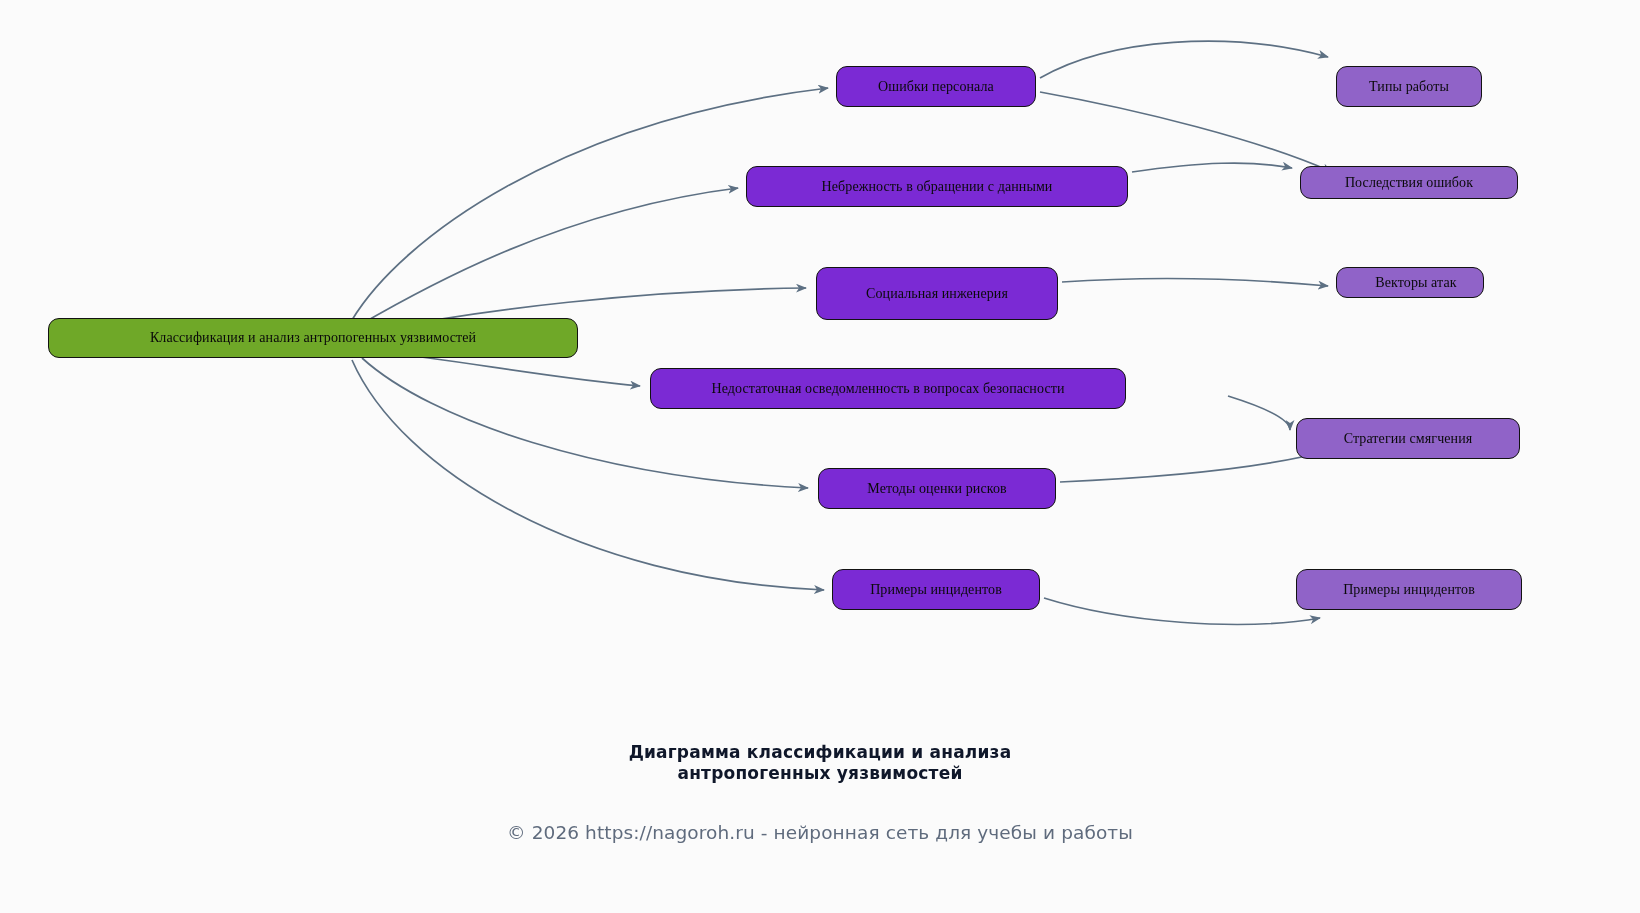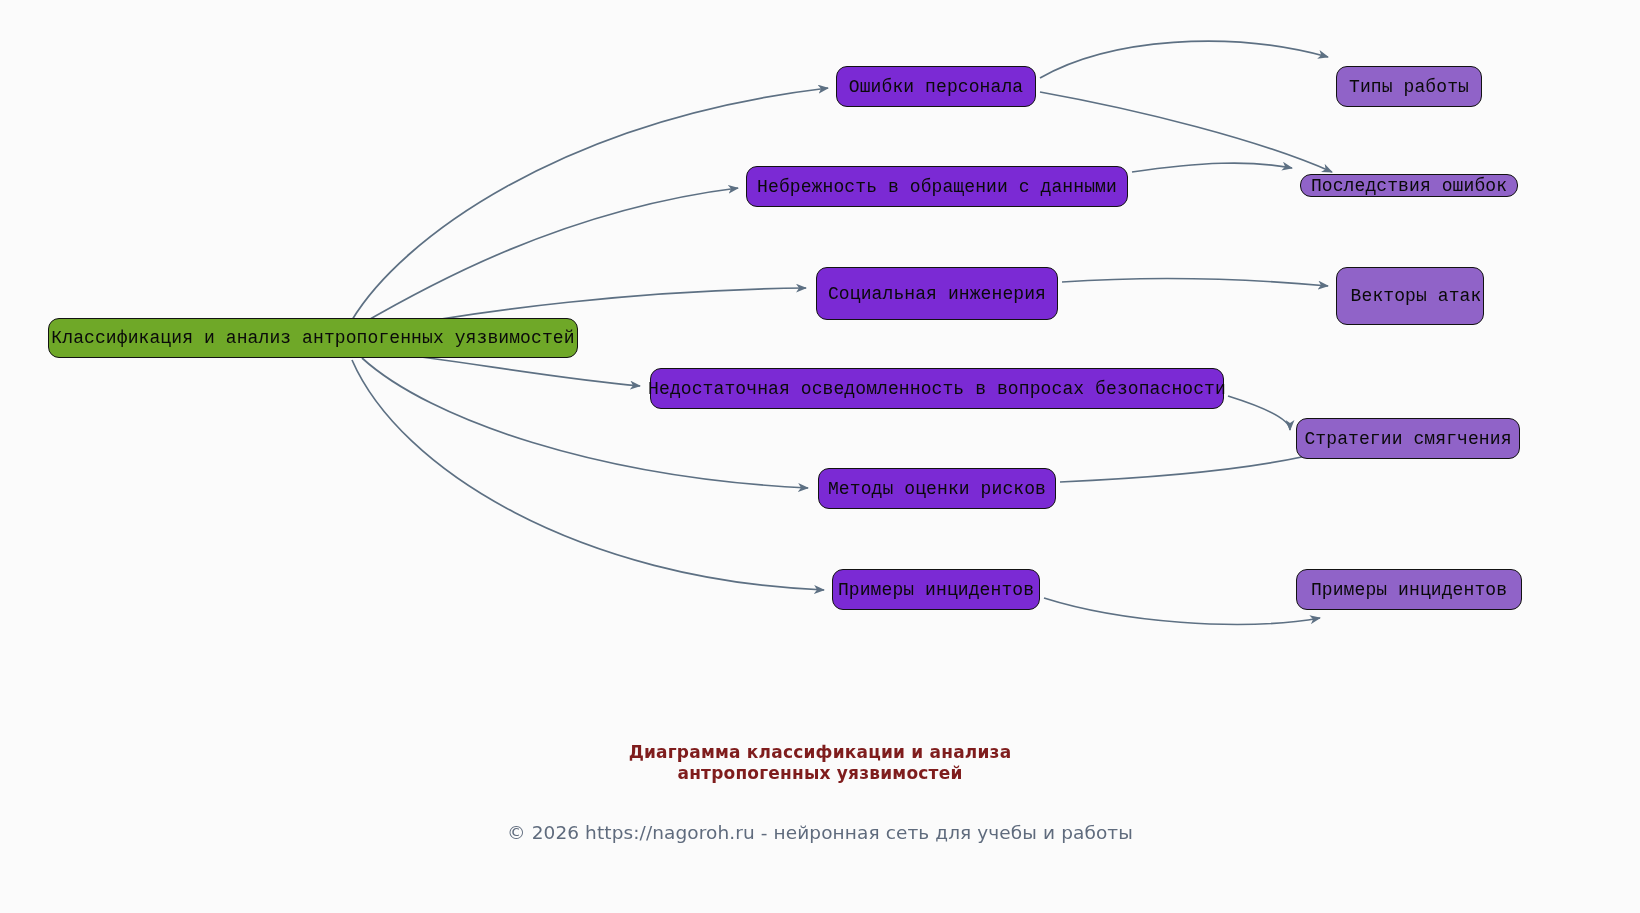--- a/index.html
+++ b/index.html
@@ -30,22 +30,22 @@
   }
   .node {
     position: absolute;
     box-sizing: border-box;
     display: flex;
     align-items: center;
     justify-content: center;
     border: 1.6px solid #121212;
     border-radius: 11px;
     color: #0a0a0a;
-    font-size: 18px;
-    font-family: Liberation Mono, monospace;
+    font-size: 14px;
+    font-family: Liberation Serif, serif;
     letter-spacing: 0.1px;
     white-space: nowrap;
     line-height: 1;
   }
   .node-root {
     background: #6fa828;
   }
   .node-branch {
     background: #7b2ad4;
   }
@@ -55,21 +55,21 @@
   .footer {
     position: absolute;
     left: 0;
     width: 1640px;
     text-align: center;
   }
   .footer-title {
     top: 742px;
     font-size: 17px;
     font-weight: bold;
-    color: #7f1d1d;
+    color: #0f172a;
     line-height: 21px;
     letter-spacing: 0.2px;
   }
   .footer-title div { display: block; }
   .footer-rule {
     top: 786px;
     font-size: 15px;
     color: #5a6678;
     letter-spacing: -0.5px;
     height: 20px;
@@ -122,41 +122,41 @@
   </div>
 
   <div class="node node-branch" style="left:746px; top:166px; width:382px; height:41px;">
     <span>Небрежность в обращении с данными</span>
   </div>
 
   <div class="node node-branch" style="left:816px; top:267px; width:242px; height:53px;">
     <span>Социальная инженерия</span>
   </div>
 
-  <div class="node node-branch" style="left:650px; top:368px; width:574px; height:41px;">
+  <div class="node node-branch" style="left:650px; top:368px; width:476px; height:41px;">
     <span>Недостаточная осведомленность в вопросах безопасности</span>
   </div>
 
   <div class="node node-branch" style="left:818px; top:468px; width:238px; height:41px;">
     <span>Методы оценки рисков</span>
   </div>
 
   <div class="node node-branch" style="left:832px; top:569px; width:208px; height:41px;">
     <span>Примеры инцидентов</span>
   </div>
 
   <div class="node node-leaf" style="left:1336px; top:66px; width:146px; height:41px;">
     <span>Типы работы</span>
   </div>
 
-  <div class="node node-leaf" style="left:1300px; top:174px; width:218px; height:23px;">
+  <div class="node node-leaf" style="left:1300px; top:166px; width:218px; height:33px;">
     <span>Последствия ошибок</span>
   </div>
 
-  <div class="node node-leaf" style="left:1336px; top:267px; width:148px; height:58px;padding-left:12px;">
+  <div class="node node-leaf" style="left:1336px; top:267px; width:148px; height:31px;padding-left:12px;">
     <span>Векторы атак</span>
   </div>
 
   <div class="node node-leaf" style="left:1296px; top:418px; width:224px; height:41px;text-align:center;">
     <span>Стратегии смягчения</span>
   </div>
 
   <div class="node node-leaf" style="left:1296px; top:569px; width:226px; height:41px;">
     <span>Примеры инцидентов</span>
   </div>

